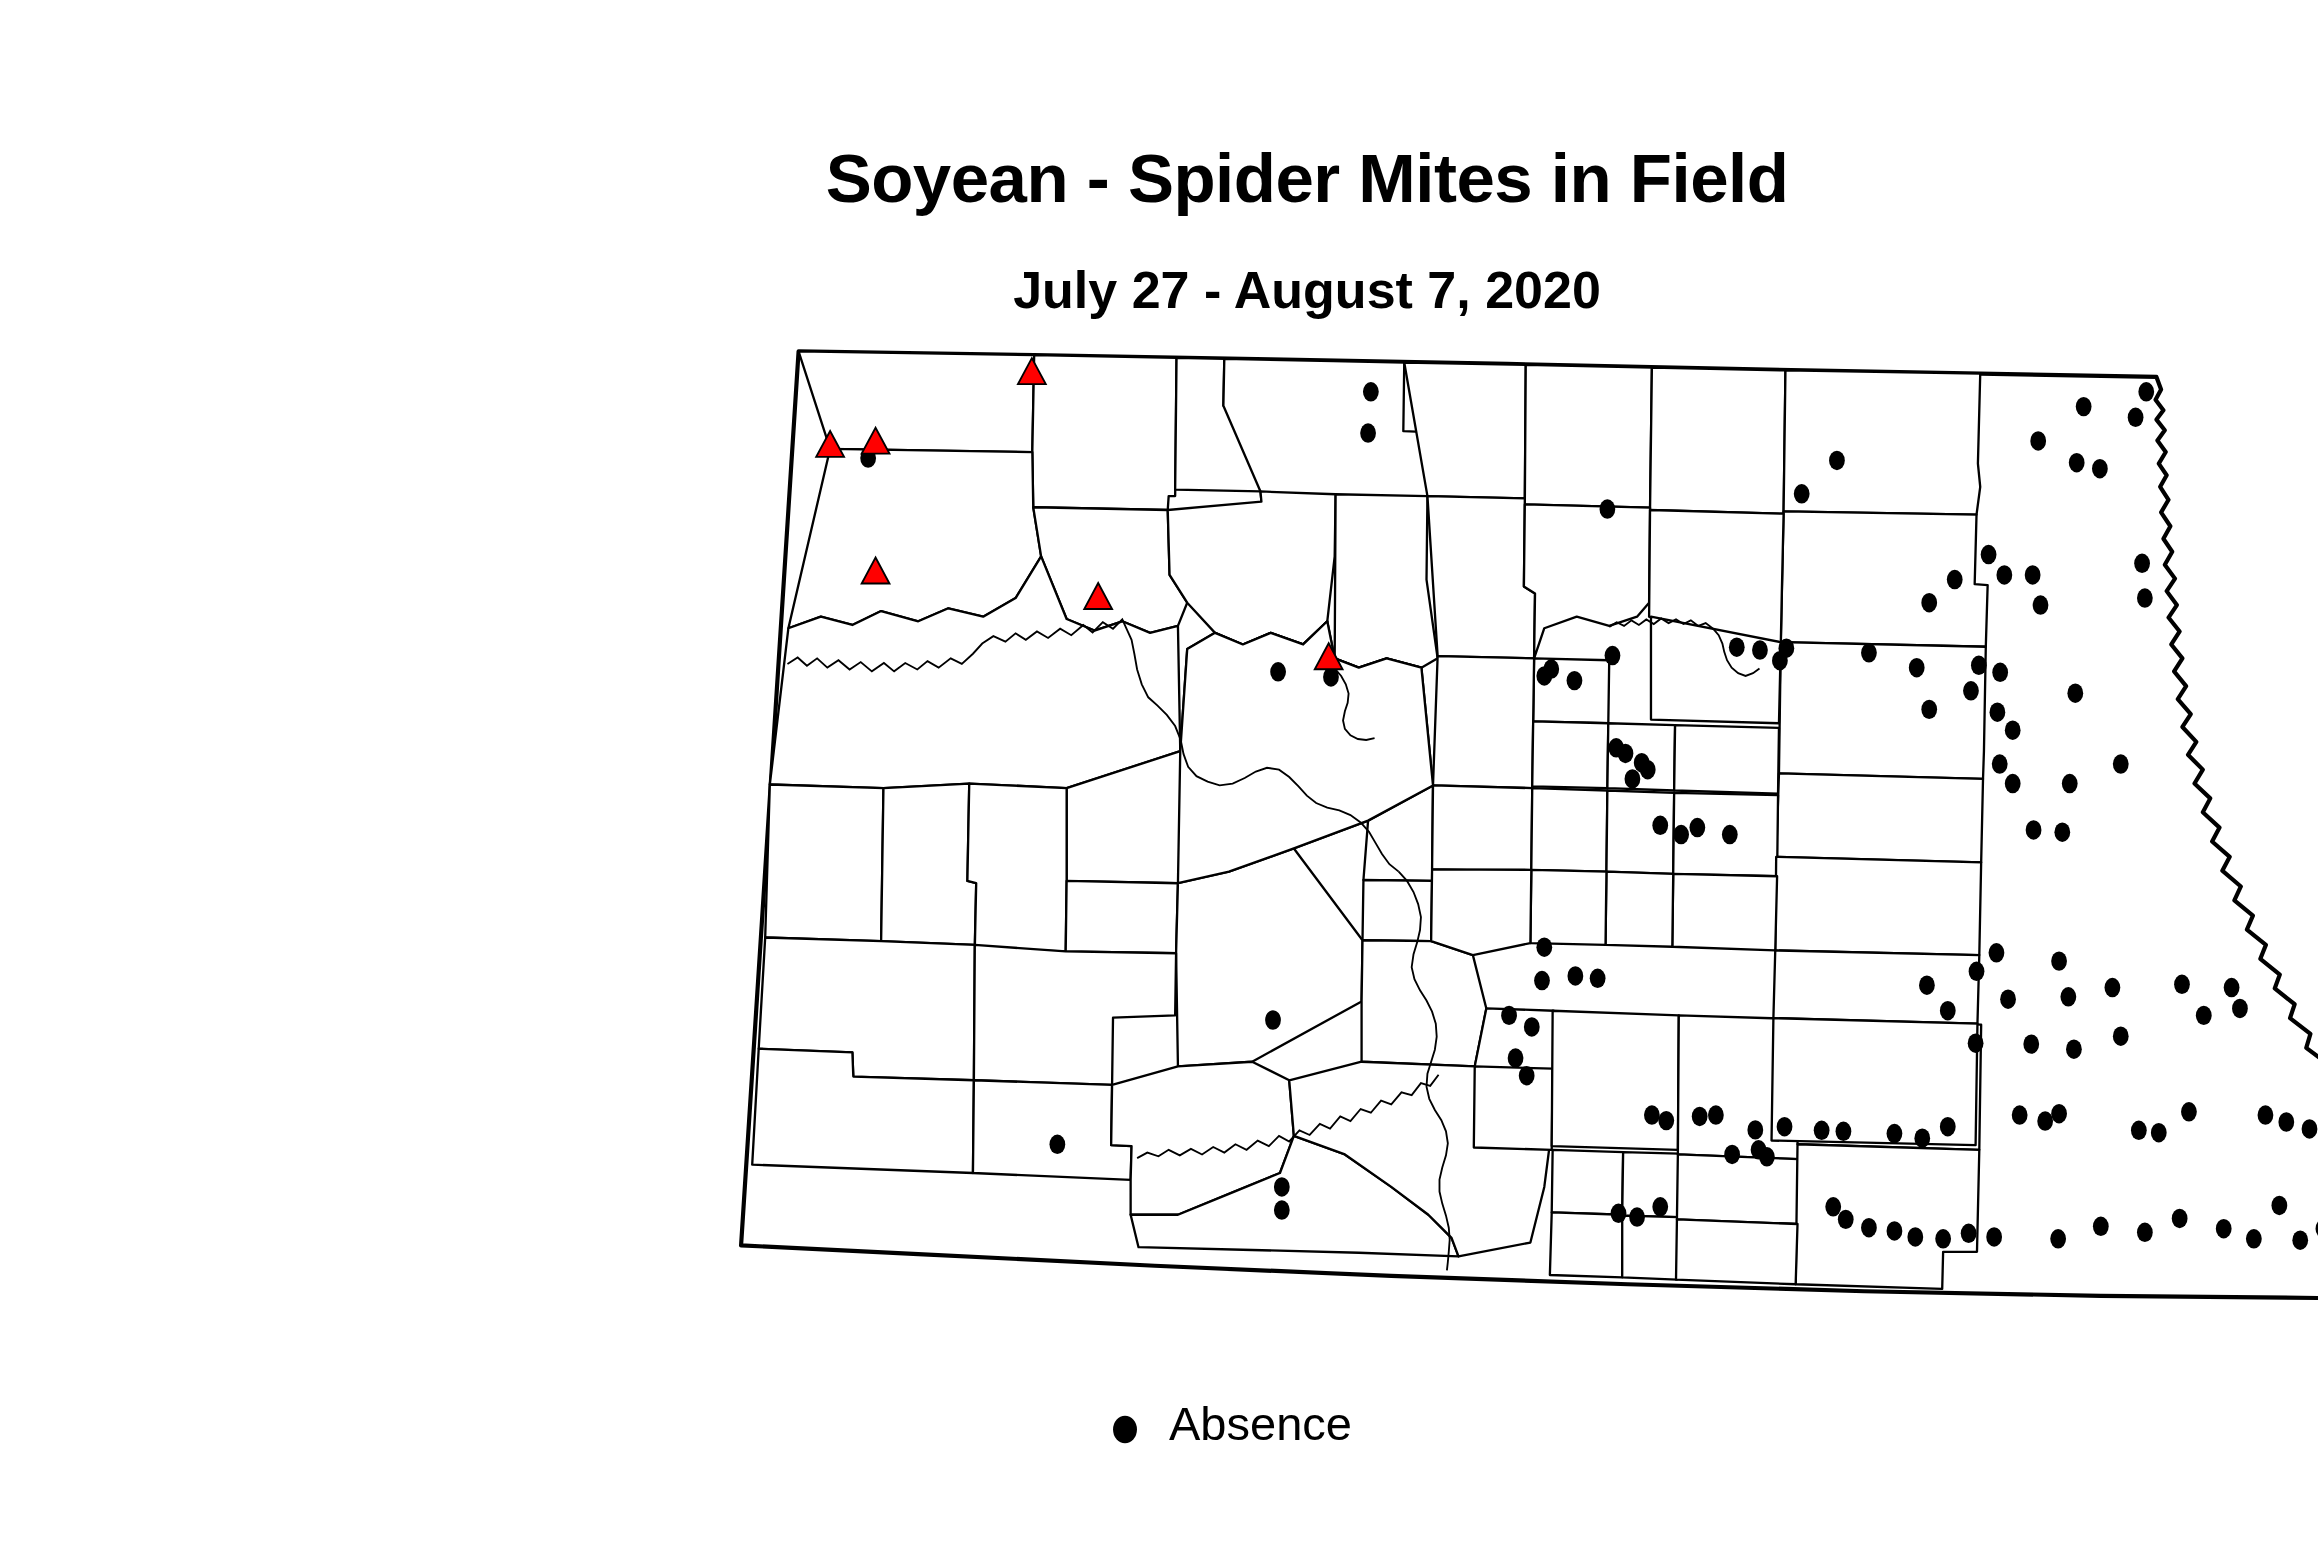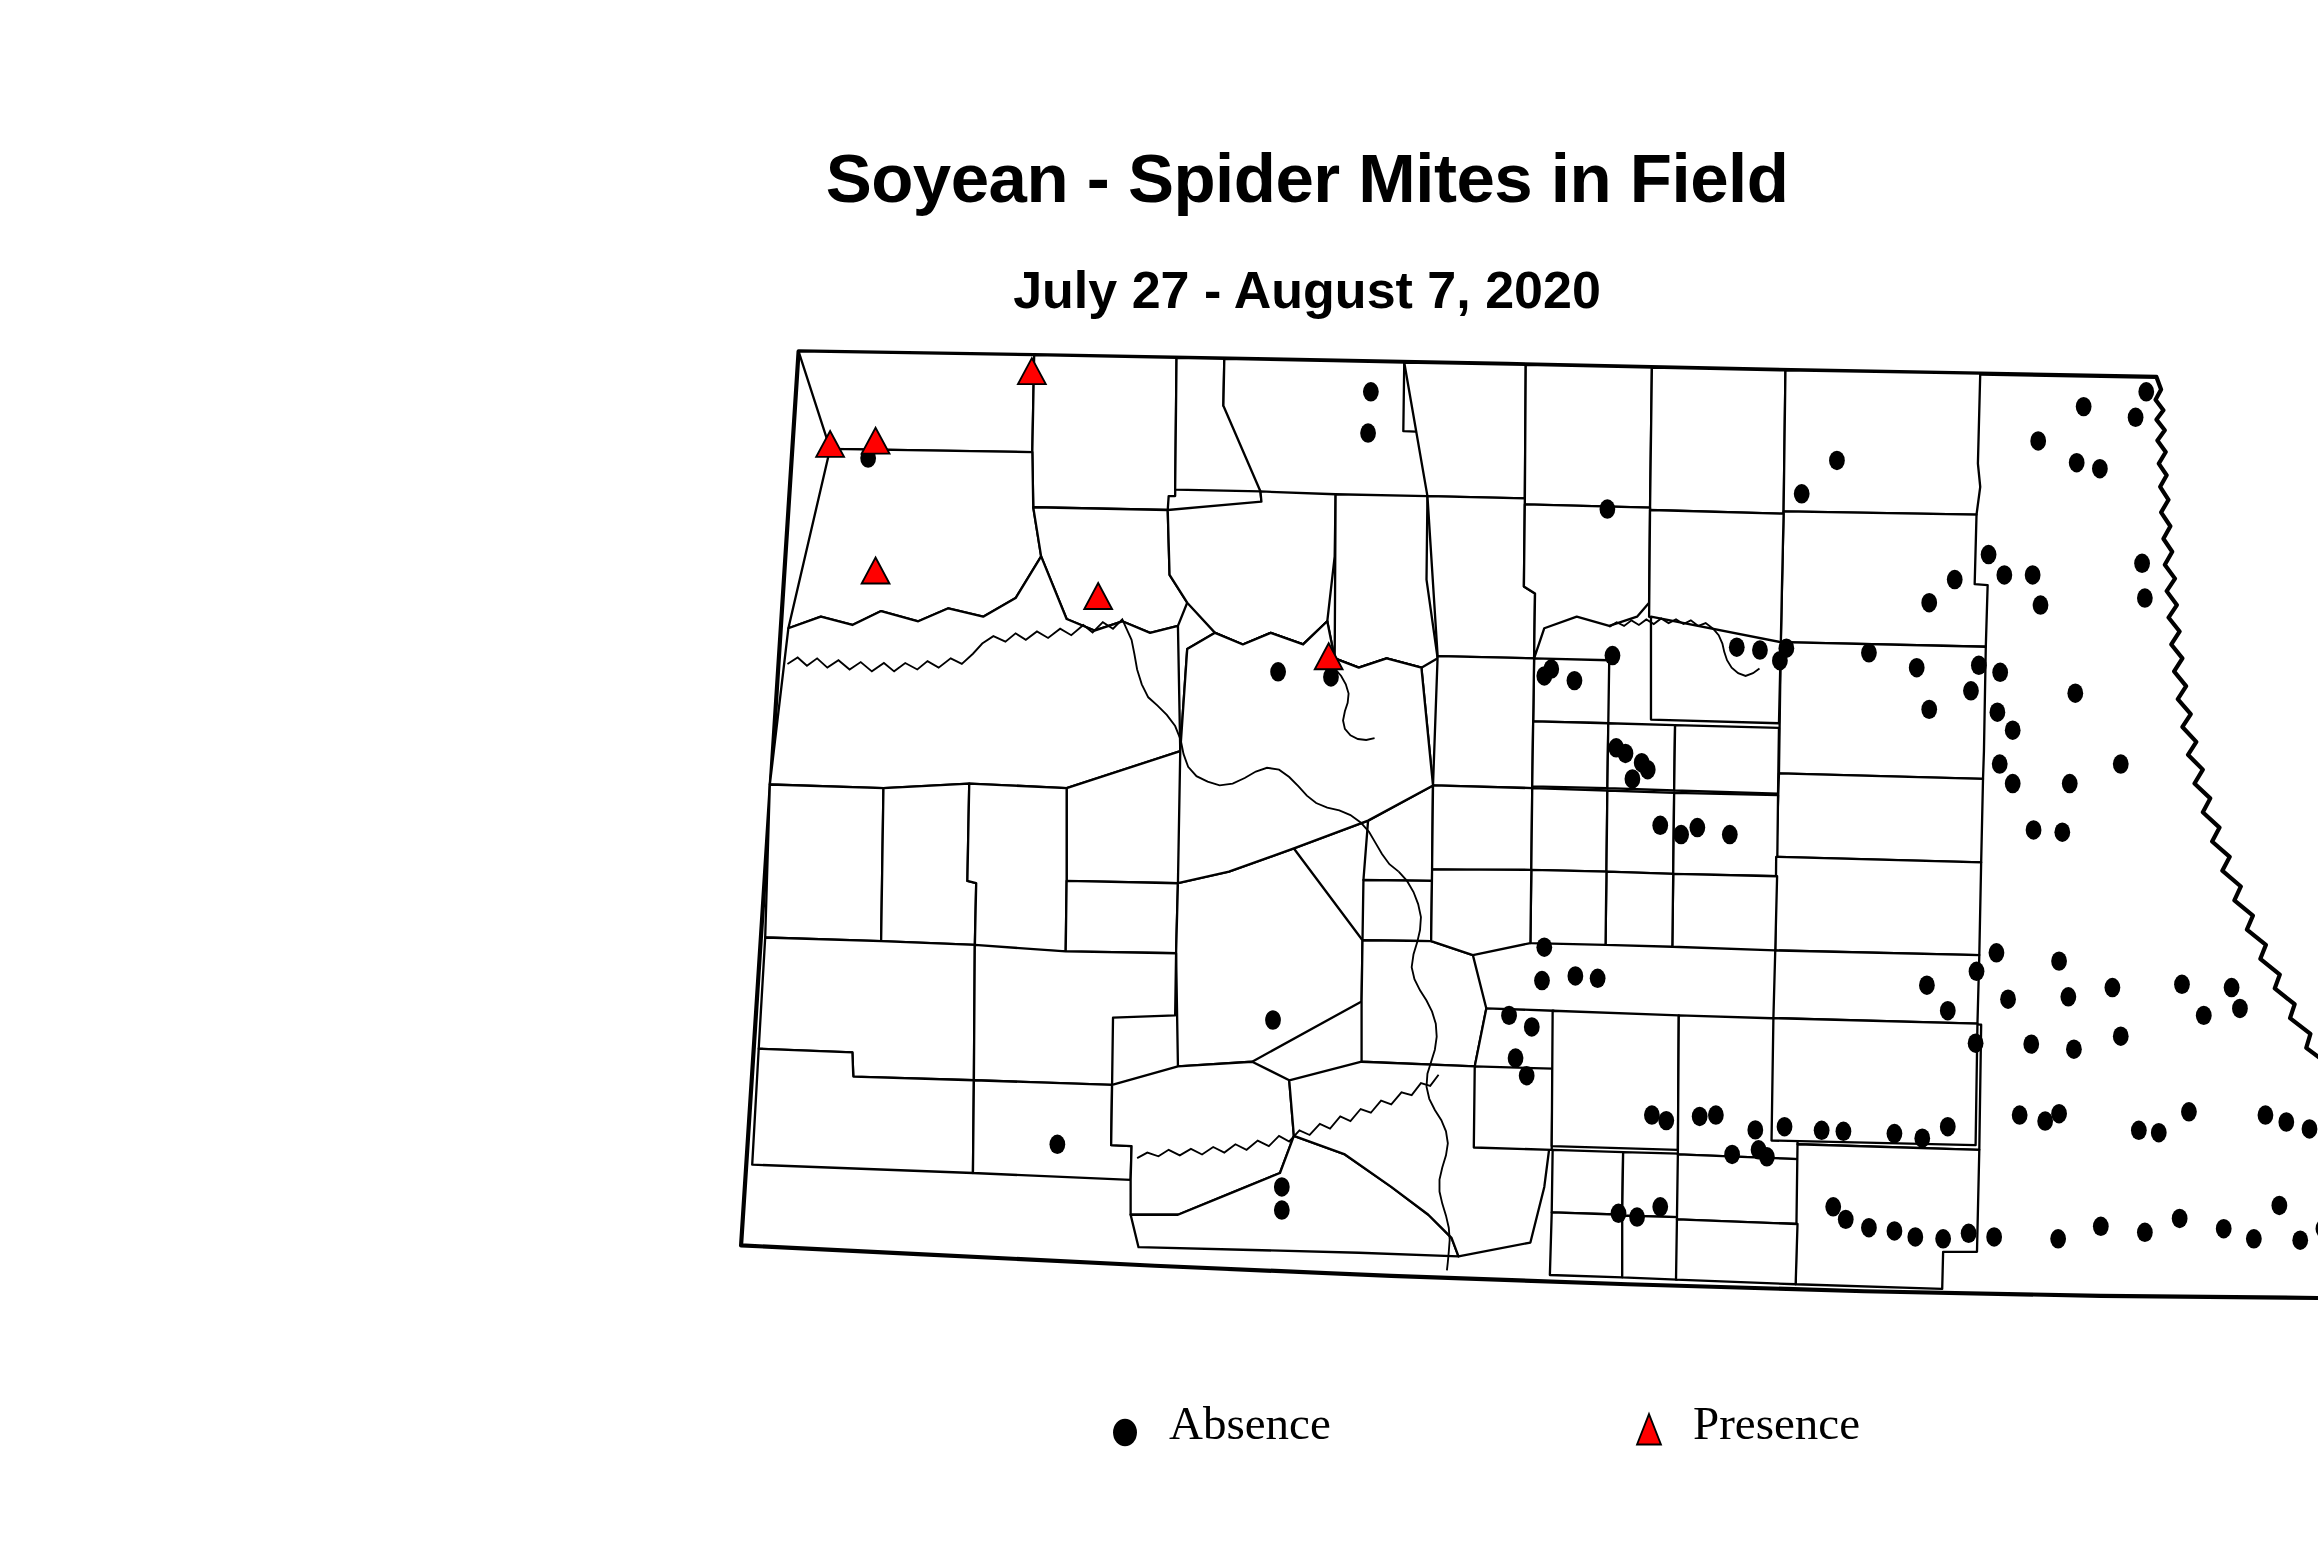--- a/index.html
+++ b/index.html
@@ -48,22 +48,21 @@
   #legend {
     position: absolute;
     left: 1104px;
     top: 1396px;
     width: 927px;
     height: 74px;
   }
   .legend-entry {
     position: absolute;
     display: flex;
-    align-items: flex-end;
-    font-family: Liberation Serif, serif;
+    align-items: center;
   }
   .legend-entry.absence { left: 0px; top: 0px; }
   .legend-entry.presence { left: 524px; top: 0px; }
   .legend-label {
     font-size: 47px;
     color: #000000;
     margin-left: 23px;
     white-space: nowrap;
   }
   .swatch { width: 42px; height: 46px; display: block; }
@@ -376,22 +375,16 @@
       </g>
   </svg>
 
   <div id="legend">
     <div class="legend-entry absence">
       <svg class="swatch" viewBox="0 0 90 100">
         <ellipse cx="45" cy="62" rx="26" ry="30" fill="#000000"></ellipse>
       </svg>
       <span class="legend-label">Absence</span>
     </div>
-    <div class="legend-entry presence">
-      <svg class="swatch" viewBox="0 0 90 100">
-        <polygon points="45,22 71,88 19,88" fill="#FF0000" stroke="#000000" stroke-width="4"></polygon>
-      </svg>
-      <span class="legend-label">Presence</span>
-    </div>
   </div>
 
 </div>
 
 
 </body></html>

